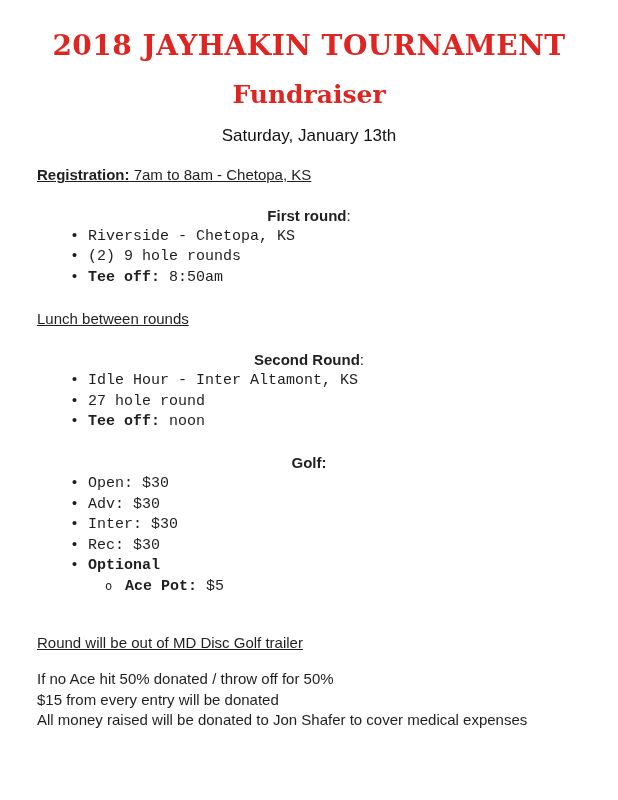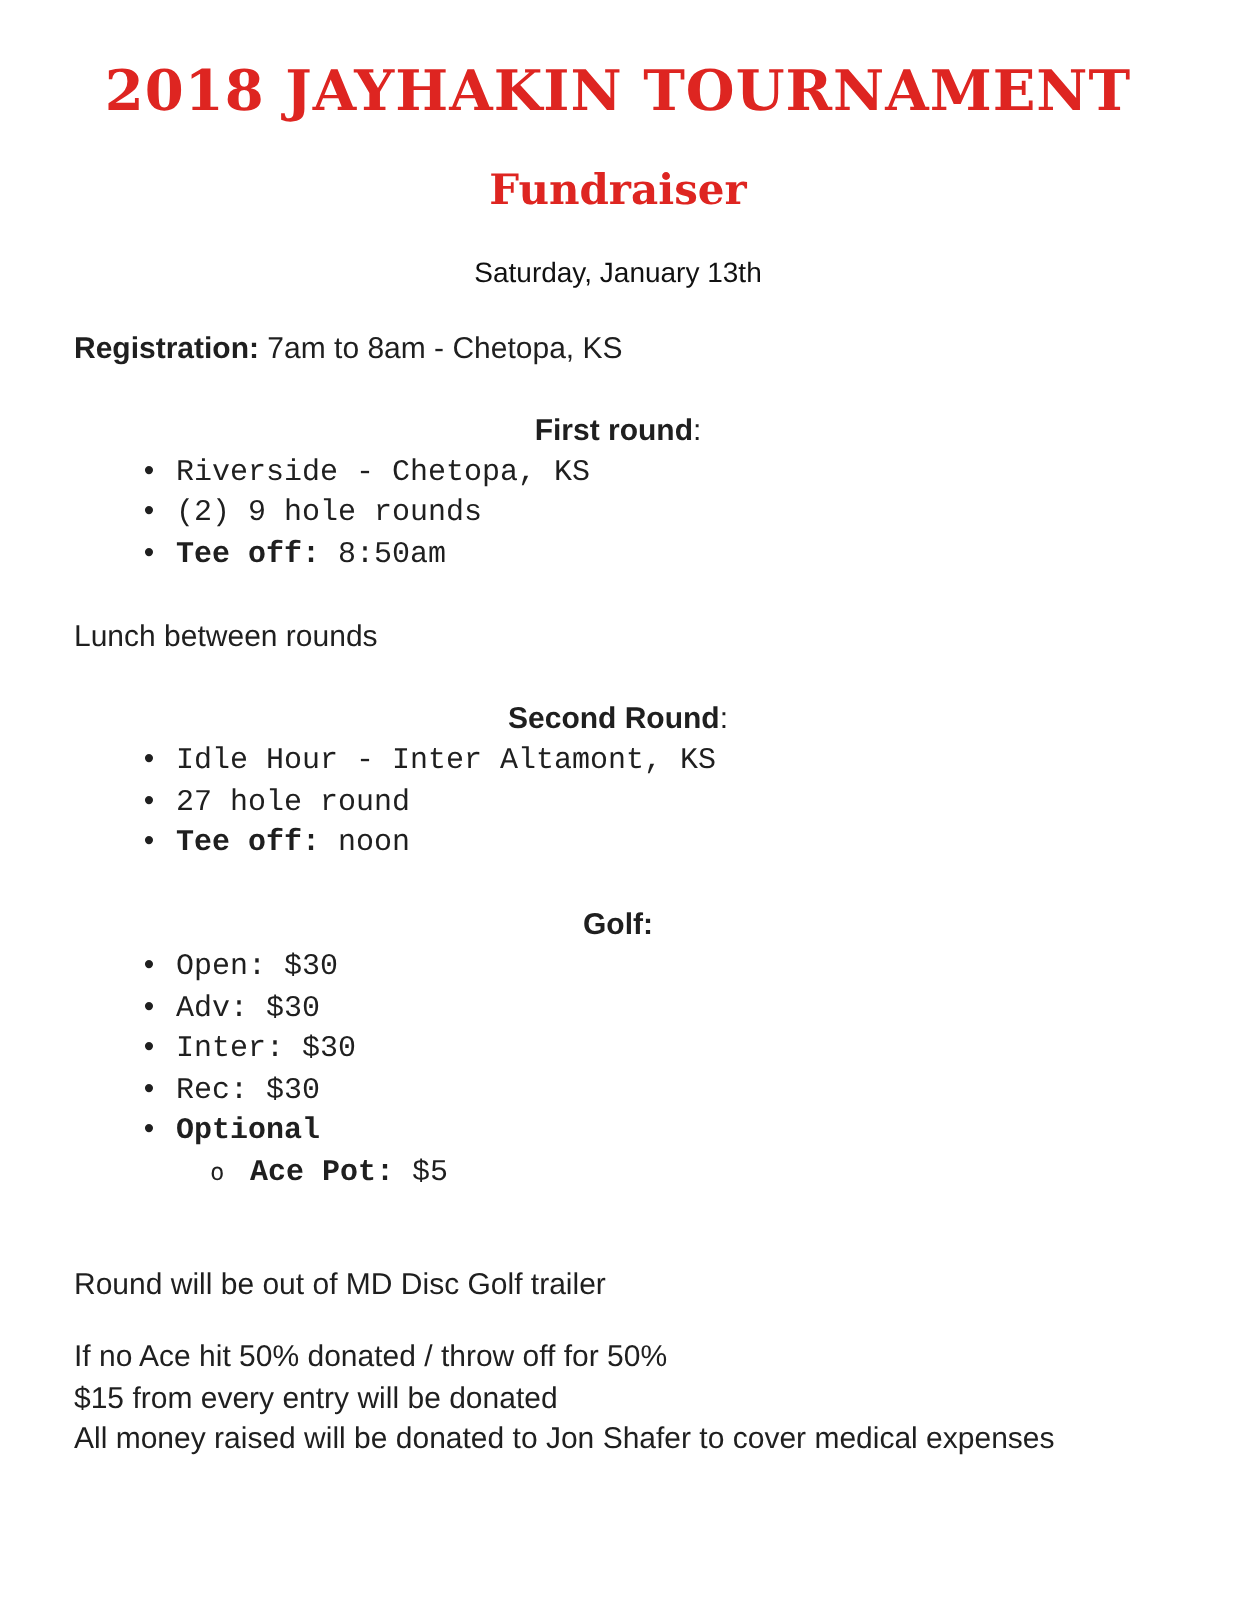--- a/index.html
+++ b/index.html
@@ -24,32 +24,32 @@
     text-align: center;
     font-size: 28px;
     line-height: 36px;
     letter-spacing: 0.5px;
   }
   .subtitle {
     font-family: "DejaVu Serif", serif;
     font-weight: bold;
     color: var(--accent);
     text-align: center;
-    font-size: 21px;
+    font-size: 25px;
     line-height: 32px;
     margin-top: 15px;
   }
   .date {
     text-align: center;
-    font-size: 14px;
+    font-size: 17px;
     line-height: 26px;
     margin-top: 12px;
     color: #111;
   }
-  .para { margin: 0; }
+  .para { margin: 0; text-decoration: underline; }
   .reg { margin-top: 16px; margin-bottom: 20.6px; }
   .section-heading { margin: 0; text-align: center; }
   b, strong { font-weight: bold; }
   ul.bullets { list-style: none; margin: 0; padding: 0; }
   ul.bullets li { position: relative; padding-left: 51px; font-family: Liberation Mono, monospace; }
   ul.bullets li.l1::before {
     content: "\2022";
     position: absolute;
     left: 33px;
     top: 0;

